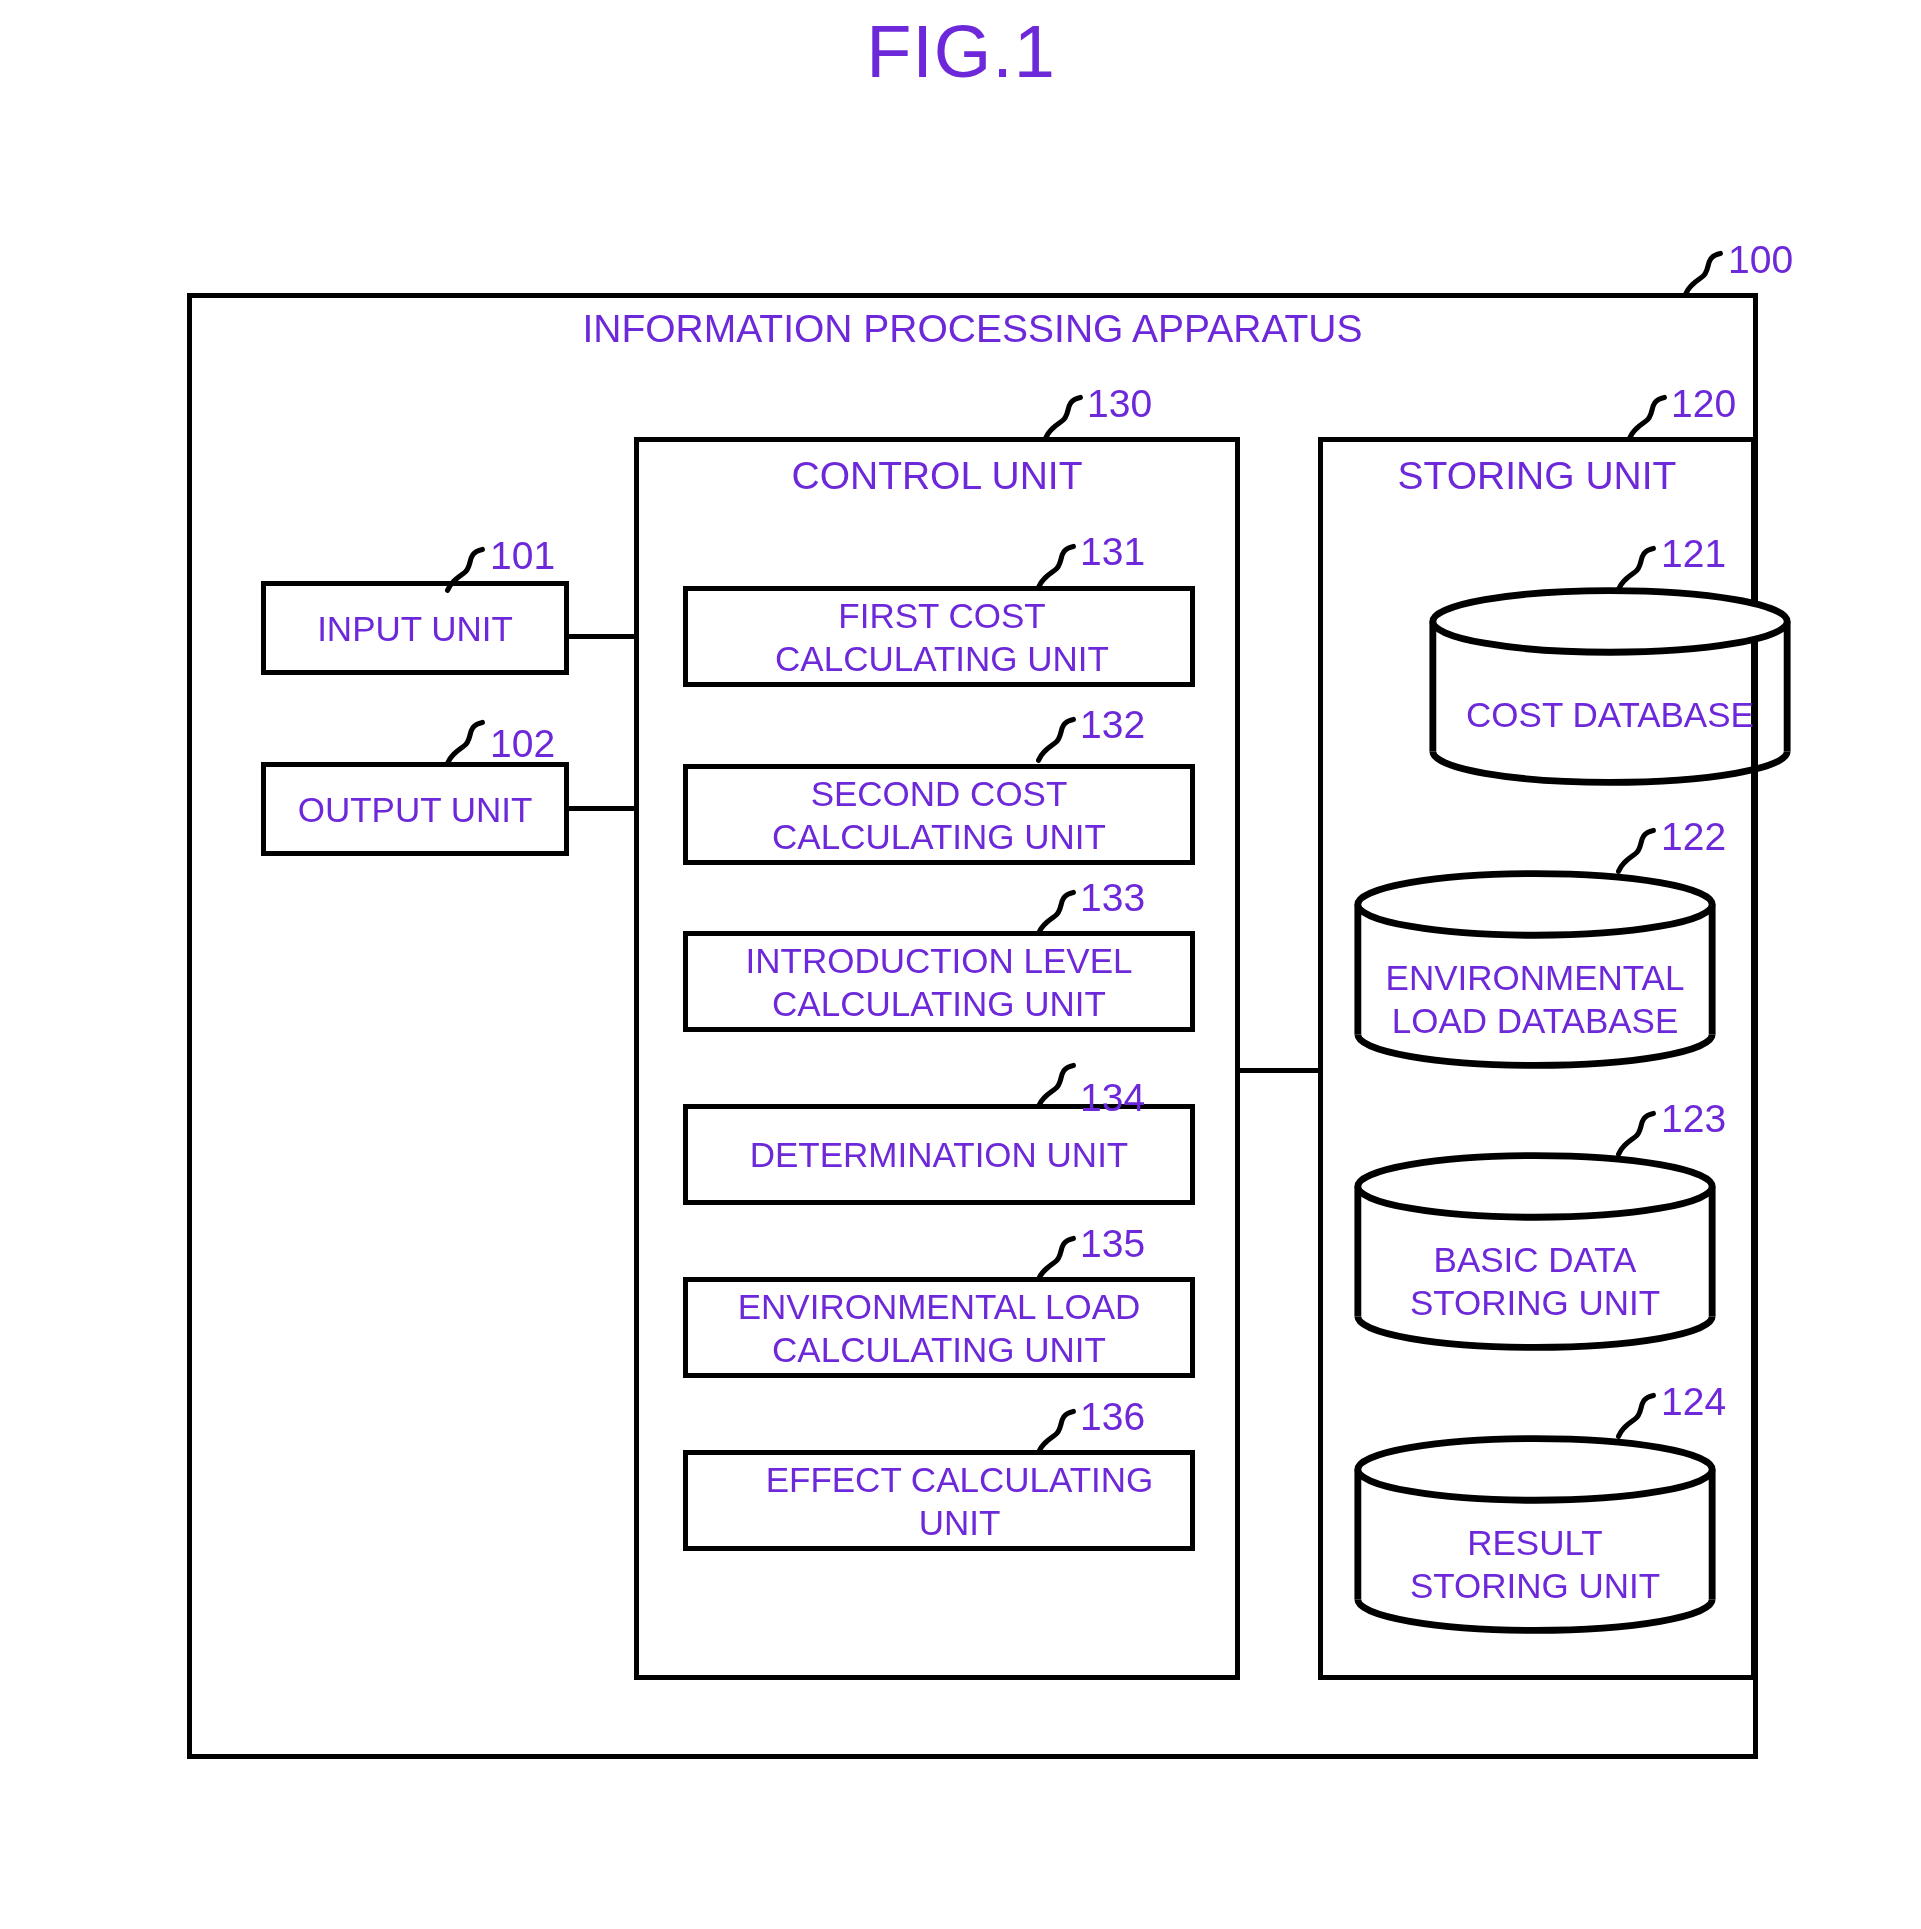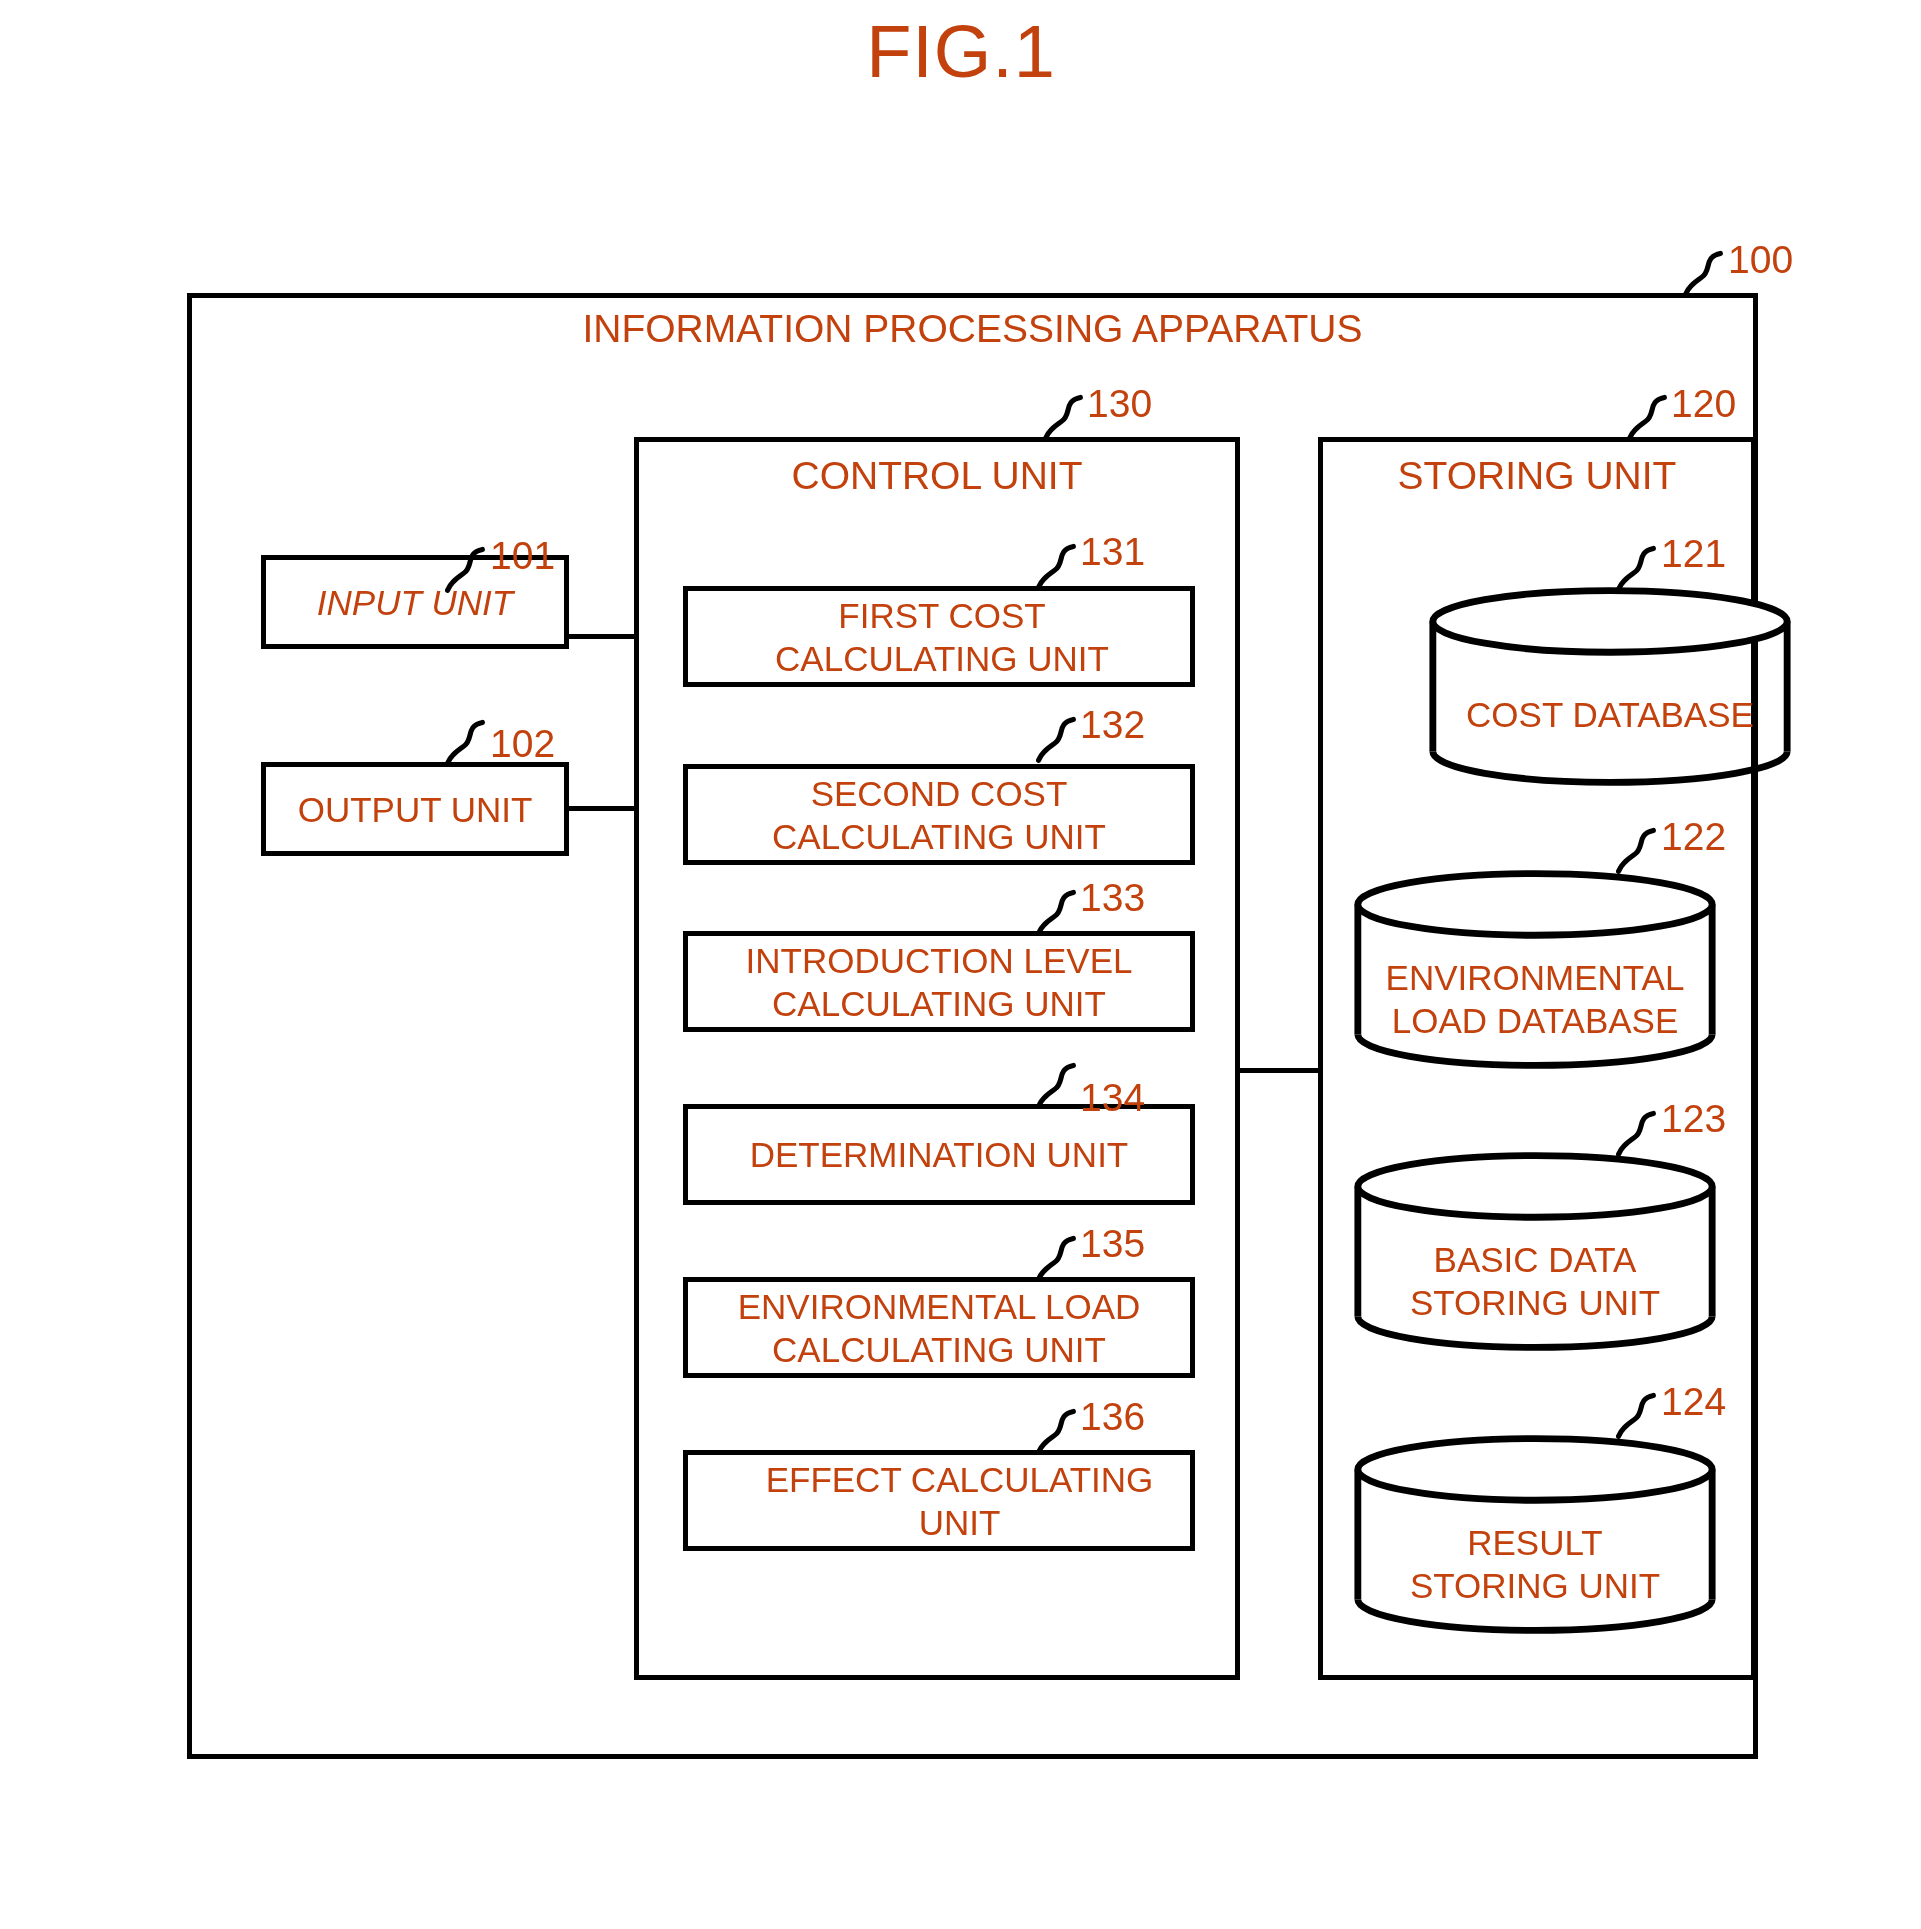--- a/index.html
+++ b/index.html
@@ -6,21 +6,21 @@
     margin: 0;
     padding: 0;
     background: #ffffff;
   }
   #page {
     position: relative;
     width: 1836px;
     height: 1930px;
     background: #ffffff;
     font-family: "Liberation Sans", sans-serif;
-    color: #c2410c;
+    color: #6d28d9;
     overflow: hidden;
   }
 
   
   #fig-title {
     position: absolute;
     top: 8.6px;
     left: 0;
     width: 1922px;
     text-align: center;
@@ -105,21 +105,21 @@
 
   <div class="box" style="left:187px; top:293px; width:1571px; height:1466px;"></div>
 
   <div class="ctr-label" style="top:306px; left:187px; width:1571px; font-size:39px;">INFORMATION PROCESSING APPARATUS</div>
 
   <svg class="lead" style="left:1683px; top:248px; width:51px; height:50px;" viewBox="0 0 60 58" width="51" height="50">
     <path d="M 44 6 C 24 10, 34 26, 22 34 C 12 41, 6 46, 3 54" stroke="#000" stroke-width="6" fill="none" stroke-linecap="round"></path>
   </svg>
   <div class="ref" style="left:1728px; top:240px;">100</div>
 
-  <div class="unitbox" style="left:261px; top:555px; width:308px; height:94px;font-style:italic;">
+  <div class="unitbox" style="left:261px; top:581px; width:308px; height:94px;">
     <span>INPUT UNIT</span>
   </div>
   <svg class="lead" style="left:445px; top:544px; width:51px; height:50px;" viewBox="0 0 60 58" width="51" height="50">
     <path d="M 44 6 C 24 10, 34 26, 22 34 C 12 41, 6 46, 3 54" stroke="#000" stroke-width="6" fill="none" stroke-linecap="round"></path>
   </svg>
   <div class="ref" style="left:490px; top:536px;">101</div>
 
   <div class="unitbox" style="left:261px; top:762px; width:308px; height:94px;">
     <span>OUTPUT UNIT</span>
   </div>

